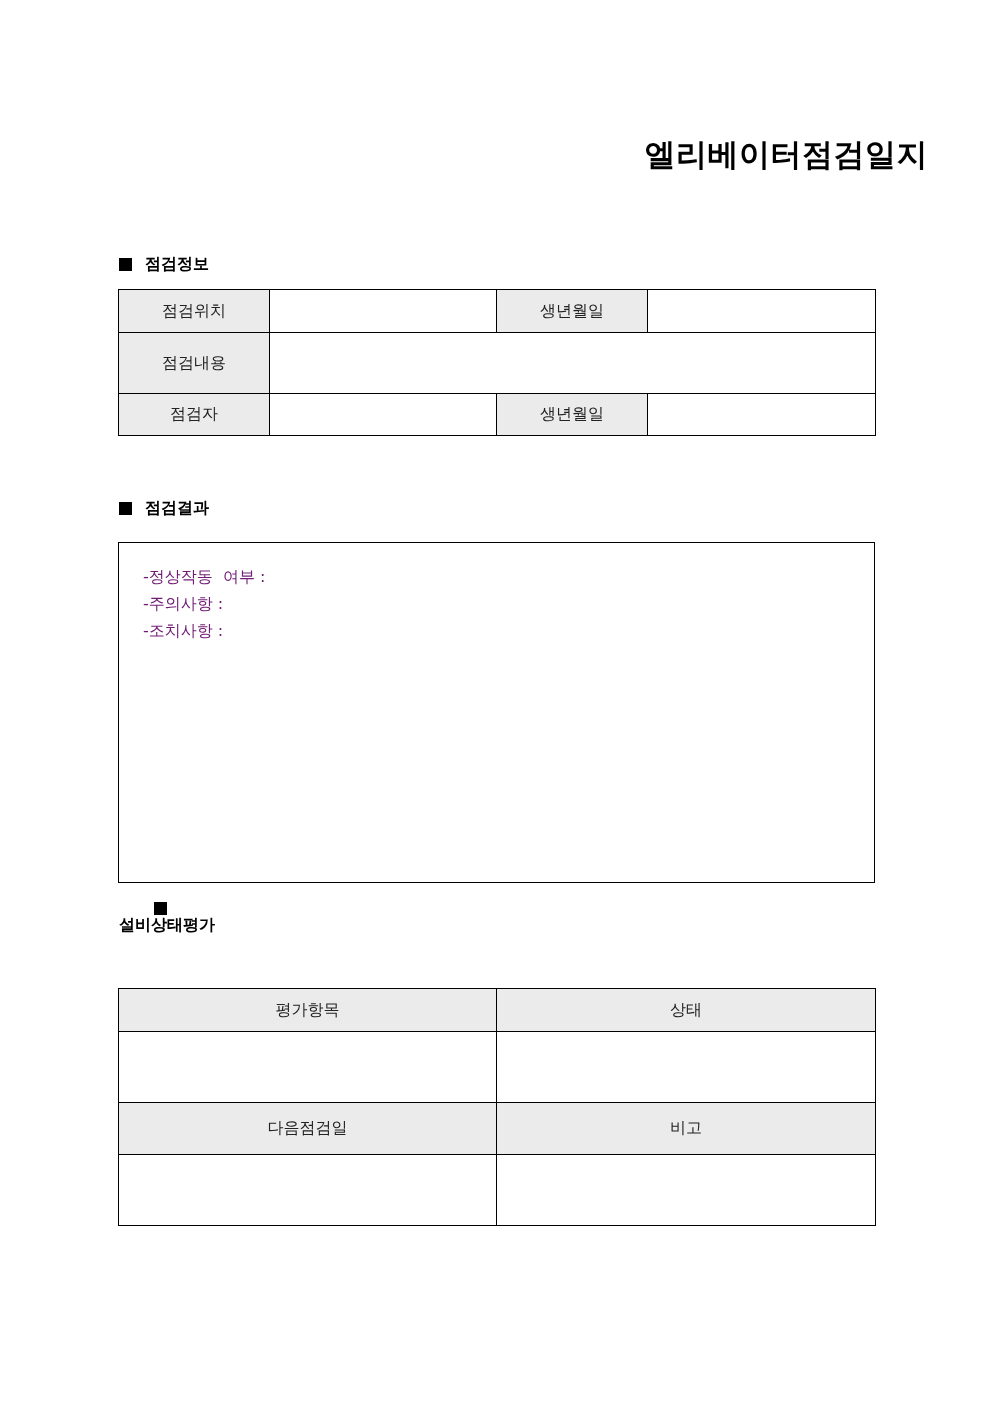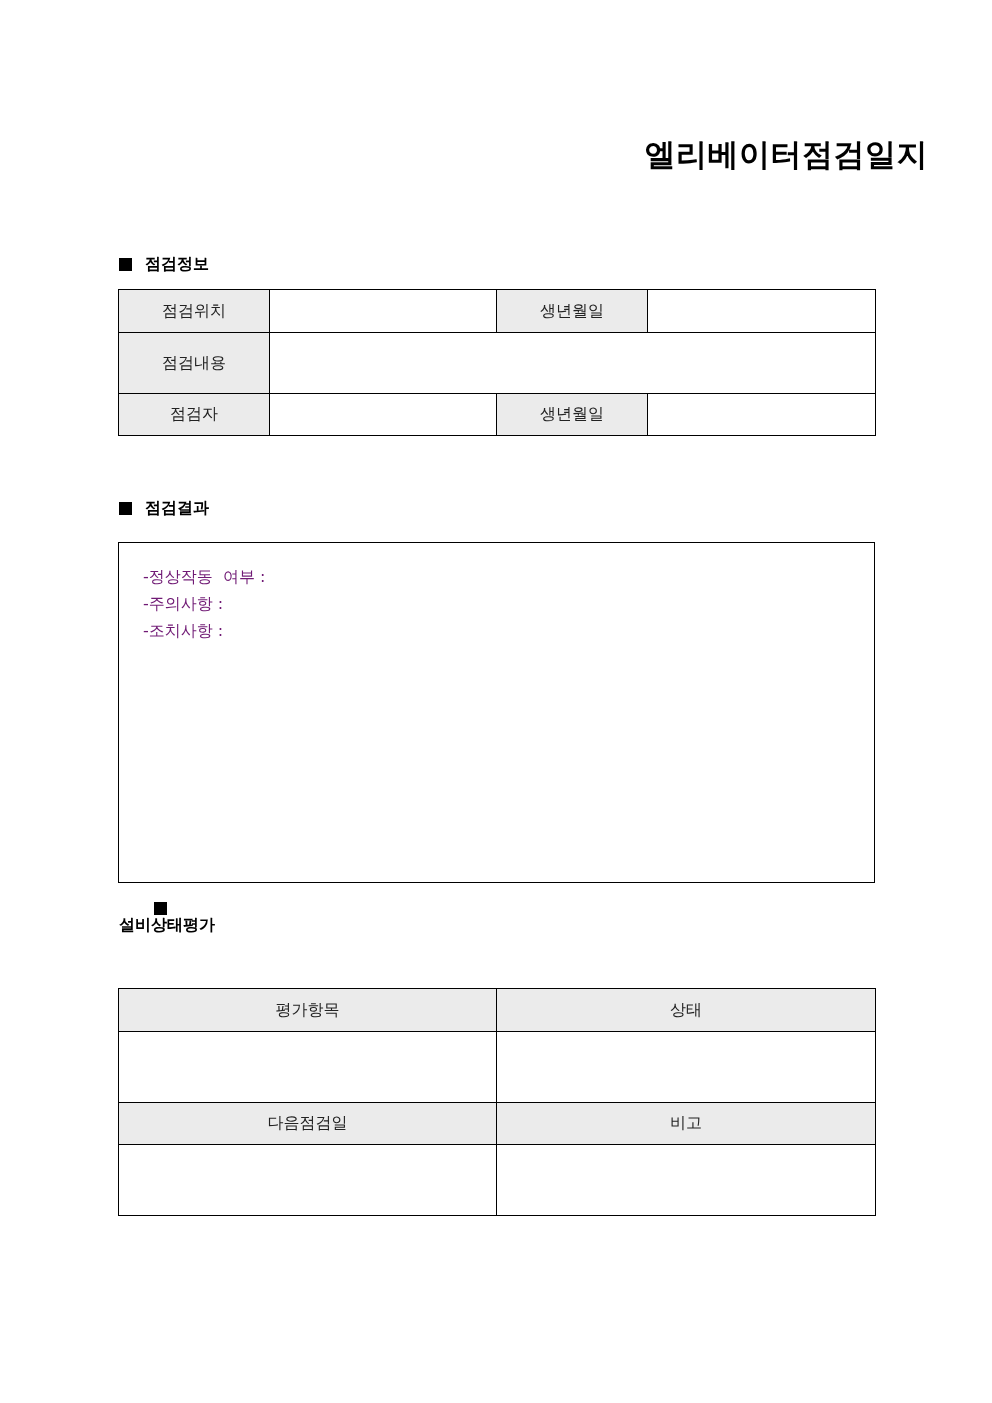--- a/index.html
+++ b/index.html
@@ -77,21 +77,21 @@
   </colgroup>
   <tbody>
       <tr style="height:43px;">
     <td class="lbl">평가항목</td>
     <td class="lbl">상태</td>
   </tr>
   <tr style="height:71px;">
     <td class="val"></td>
     <td class="val"></td>
   </tr>
-  <tr style="height:42px;">
+  <tr style="height:52px;">
     <td class="lbl">다음점검일</td>
     <td class="lbl">비고</td>
   </tr>
   <tr style="height:71px;">
     <td class="val"></td>
     <td class="val"></td>
   </tr>
 </tbody>
   </table>
 

